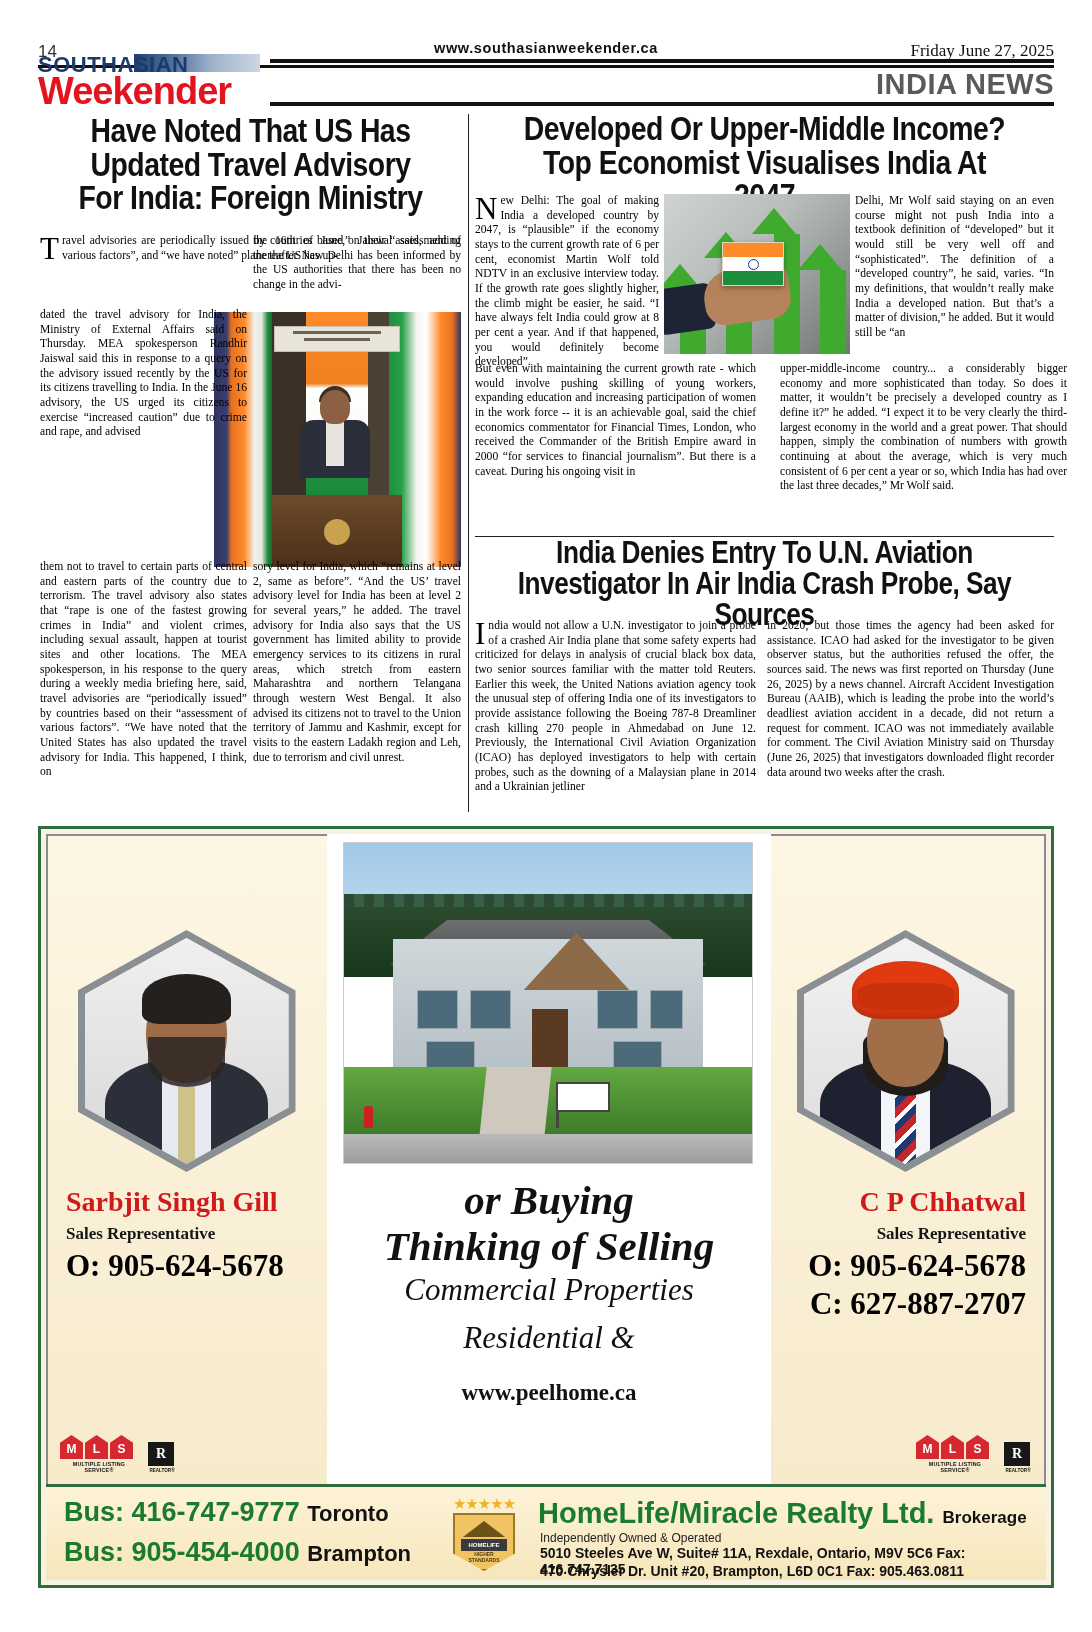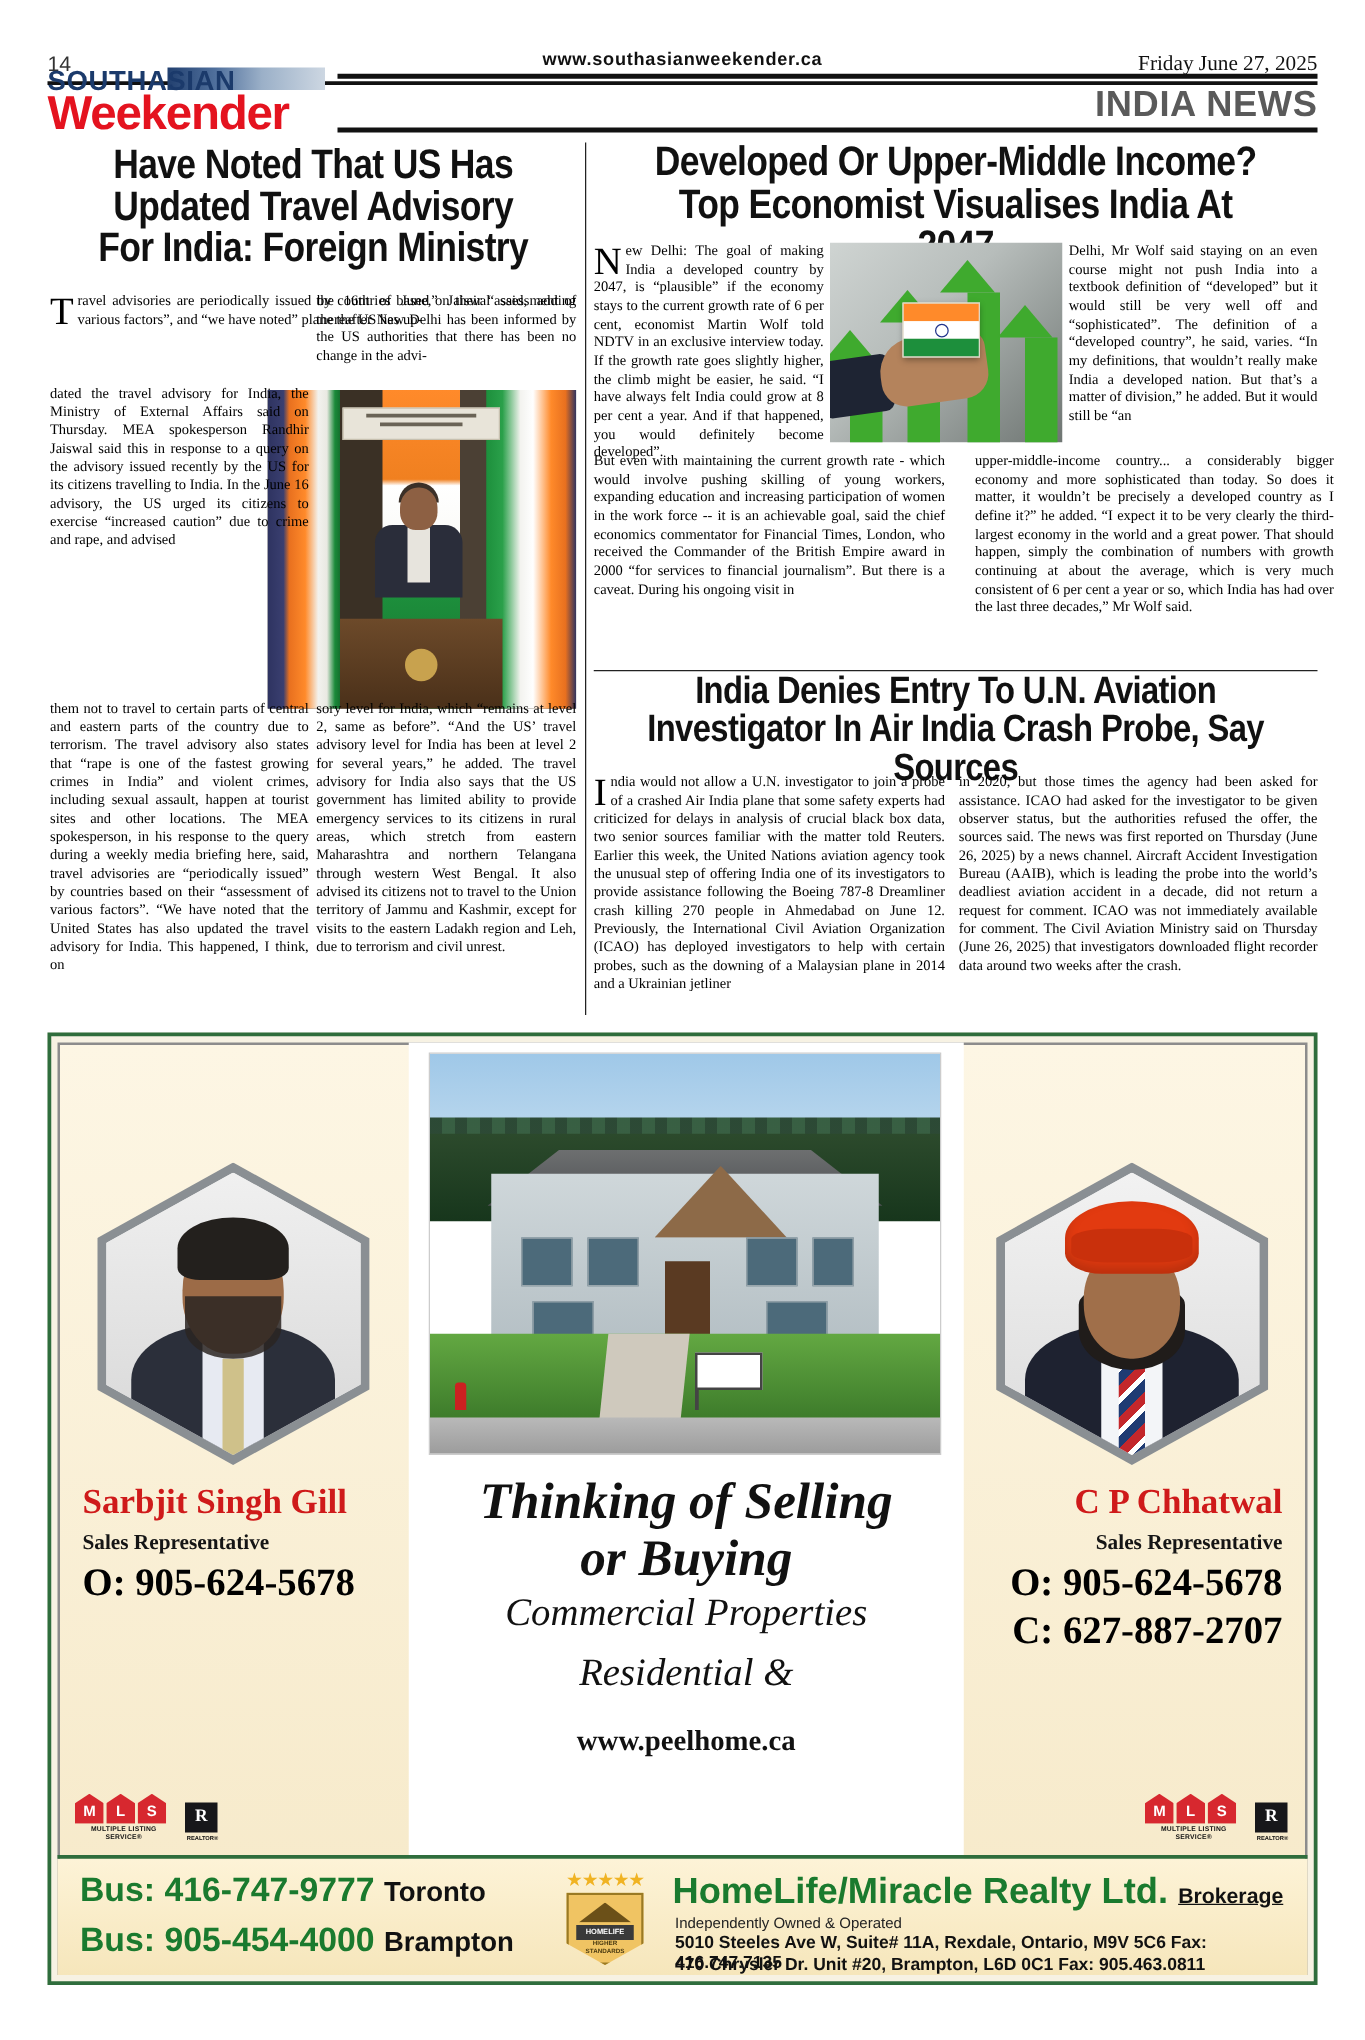--- a/index.html
+++ b/index.html
@@ -264,21 +264,21 @@
       border:2px solid #9a7a24; clip-path: polygon(0 0,100% 0,100% 70%,50% 100%,0 70%); position:relative; }
   .hl-shield .hs1 { position:absolute; left:8px; top:6px; right:8px; height:16px;
       background:#6b5018; clip-path: polygon(50% 0,100% 100%,0 100%); }
   .hl-shield .hs2 { position:absolute; left:6px; top:24px; right:6px; height:12px; background:#3a3a3a;
       color:#fff; font-family:"Liberation Sans",sans-serif; font-size:6px; font-weight:bold;
       line-height:12px; }
   .hl-shield .hs3 { position:absolute; left:6px; bottom:6px; right:6px;
       font-family:"Liberation Sans",sans-serif; font-size:5px; font-weight:bold; color:#4a3a10; }
   .brand { position:absolute; left:492px; top:10px; font-family:"Liberation Sans",sans-serif;
       font-weight:bold; font-size:29px; color:#1a7a2e; }
-  .brand em { font-style:normal; font-size:17px; color:#111;text-decoration:underline; }
+  .brand em { font-style:normal; font-size:17px; color:#111; }
   .brand-sub { position:absolute; left:494px; top:44px; font-family:"Liberation Sans",sans-serif;
       font-size:12px; color:#222; }
   .addr1 { position:absolute; left:494px; top:58px; font-family:"Liberation Sans",sans-serif;
       font-weight:bold; font-size:14px; color:#111; }
   .addr2 { position:absolute; left:494px; top:76px; font-family:"Liberation Sans",sans-serif;
       font-weight:bold; font-size:14px; color:#111; }
 </style>
 </head>
 <body>
 
@@ -462,22 +462,22 @@
         <div class="door"></div>
         <div class="lawn"></div>
         <div class="walk"></div>
         <div class="road"></div>
         <div class="sign-post"></div>
         <div class="sign"></div>
         <div class="hydrant"></div>
       </div>
 
       <div class="ad-slogan">
+        <div class="sl1">or Buying</div>
         <div class="sl1">Thinking of Selling</div>
-        <div class="sl1">or Buying</div>
         <div class="sl2" style="margin-top:2px;">Commercial Properties</div>
         <div class="sl2">Residential &amp;</div>
       </div>
 
       <div class="ad-web">www.peelhome.ca</div>
     </div>
 
     <div class="ad-side ad-right">
       <div class="hexwrap">
         <div class="hex-outer"></div>

